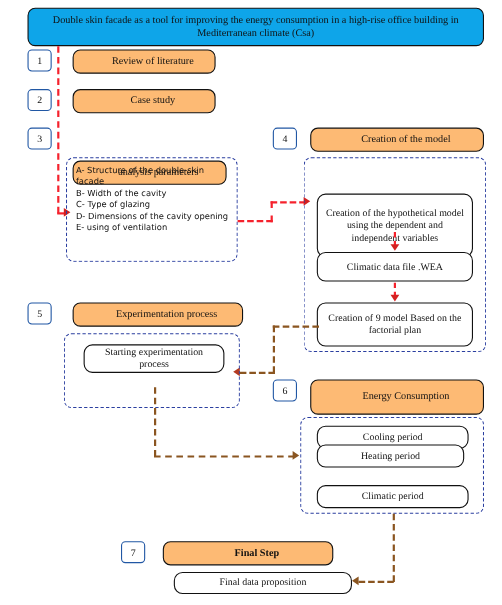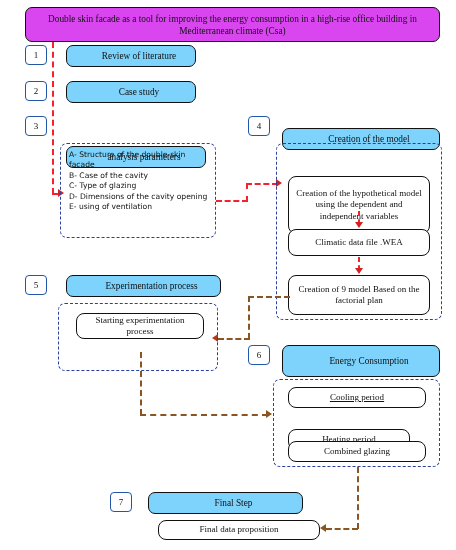--- a/index.html
+++ b/index.html
@@ -8,35 +8,35 @@
     font-family:"Liberation Serif", serif;
     position:relative;overflow:hidden;
   }
   #root{position:absolute;left:0;top:0;width:456px;height:550px;}
 
   .abs{position:absolute;box-sizing:border-box;}
 
   
   .title-banner{
     left:25px;top:7px;width:415px;height:35px;
-    background:#d946ef;border:1.6px solid #111;border-radius:7px;
+    background:#0ea5e9;border:1.6px solid #111;border-radius:7px;
     display:flex;align-items:center;justify-content:center;text-align:center;
     font-size:9.3px;line-height:12px;color:#111;padding:0 6px;
   }
 
   
   .step-num{
     width:22px;height:20px;border:1.7px solid #2157a4;border-radius:4px;
     background:#fff;display:flex;align-items:center;justify-content:center;
     font-size:9px;color:#111;
   }
 
   
   .stage{
-    background:#7dd3fc;border:1.9px solid #111;border-radius:7px;
+    background:#fdba74;border:1.9px solid #111;border-radius:7px;
     display:flex;align-items:center;justify-content:center;text-align:center;
     font-size:9.3px;color:#111;padding-left:16px;
   }
 
   
   .pbox{
     background:#fff;border:1.9px solid #111;border-radius:8px;
     display:flex;align-items:center;justify-content:center;text-align:center;
     font-size:9px;line-height:11.5px;color:#111;padding:0 4px;
   }
@@ -86,34 +86,34 @@
 
   <div class="abs step-num" style="left:25px;top:81px;">2</div>
   <div class="abs stage" style="left:66px;top:81px;width:130px;height:22px;">Case study</div>
 
   <div class="abs step-num" style="left:25px;top:116px;">3</div>
   <div class="abs stage" style="left:66px;top:116px;width:140px;height:22px;margin-top:30px;">analysis parameters</div>
 
   <div class="abs group" style="left:60px;top:143px;width:156px;height:95px;">
     <div class="param-list">
       <div class="wrap">A- Structure of the double-skin facade</div>
-      <div>B- Case of the cavity</div>
+      <div>B- Width of the cavity</div>
       <div>C- Type of glazing</div>
       <div class="wrap">D- Dimensions of the cavity opening</div>
       <div>E- using of ventilation</div>
     </div>
   </div>
 
   <div class="abs ln-h red-h" style="left:216px;top:200px;width:32px;"></div>
   <div class="abs ln-v red-v" style="left:246px;top:183px;height:19px;"></div>
   <div class="abs ln-h red-h" style="left:246px;top:183px;width:32px;"></div>
   <div class="abs arrow ar-right-red" style="left:276px;top:179px;"></div>
 
   <div class="abs step-num" style="left:248px;top:116px;">4</div>
-  <div class="abs stage" style="left:282px;top:128px;width:158px;height:22px;">Creation of the model</div>
+  <div class="abs stage" style="left:282px;top:116px;width:158px;height:22px;">Creation of the model</div>
 
   <div class="abs group" style="left:276px;top:143px;width:166px;height:177px;"></div>
 
   <div class="abs pbox" style="left:288px;top:152px;width:142px;height:58px;margin-top:24px;">Creation of the hypothetical model using the dependent and independent variables</div>
   <div class="abs ln-v red-v" style="left:358px;top:211px;height:13px;"></div>
   <div class="abs arrow ar-down-red" style="left:355px;top:222px;"></div>
 
   <div class="abs pbox" style="left:288px;top:229px;width:142px;height:27px;">Climatic data file .WEA</div>
   <div class="abs ln-v red-v" style="left:358px;top:257px;height:13px;"></div>
   <div class="abs arrow ar-down-red" style="left:355px;top:268px;"></div>
@@ -132,25 +132,25 @@
   <div class="abs pbox" style="left:76px;top:313px;width:128px;height:26px;">Starting experimentation process</div>
 
   <div class="abs ln-v brown-v" style="left:140px;top:352px;height:63px;"></div>
   <div class="abs ln-h brown-h" style="left:140px;top:414px;width:128px;"></div>
   <div class="abs arrow ar-right-brown" style="left:266px;top:410px;"></div>
 
   <div class="abs step-num" style="left:248px;top:345px;">6</div>
   <div class="abs stage" style="left:282px;top:345px;width:158px;height:32px;">Energy Consumption</div>
 
   <div class="abs group" style="left:273px;top:379px;width:167px;height:88px;"></div>
-  <div class="abs pbox" style="left:288px;top:387px;width:138px;height:21px;text-decoration:underline;">Cooling period</div>
-  <div class="abs pbox" style="left:288px;top:429px;width:122px;height:21px;">Heating period</div>
-  <div class="abs pbox" style="left:288px;top:441px;width:138px;height:21px;">Combined glazing</div>
+  <div class="abs pbox" style="left:288px;top:387px;width:138px;height:21px;">Cooling period</div>
+  <div class="abs pbox" style="left:288px;top:404px;width:134px;height:21px;">Heating period</div>
+  <div class="abs pbox" style="left:288px;top:441px;width:138px;height:21px;">Climatic period</div>
 
   <div class="abs ln-v brown-v" style="left:357px;top:467px;height:62px;"></div>
   <div class="abs ln-h brown-h" style="left:326px;top:528px;width:32px;"></div>
   <div class="abs arrow ar-left-brown" style="left:320px;top:524px;"></div>
 
   <div class="abs step-num" style="left:110px;top:492px;">7</div>
-  <div class="abs stage" style="left:148px;top:492px;width:155px;height:22px;">Final Step</div>
+  <div class="abs stage" style="left:148px;top:492px;width:155px;height:22px;font-weight:bold;">Final Step</div>
   <div class="abs pbox" style="left:158px;top:520px;width:162px;height:20px;">Final data proposition</div>
 
 </div>
 
 </body></html>

